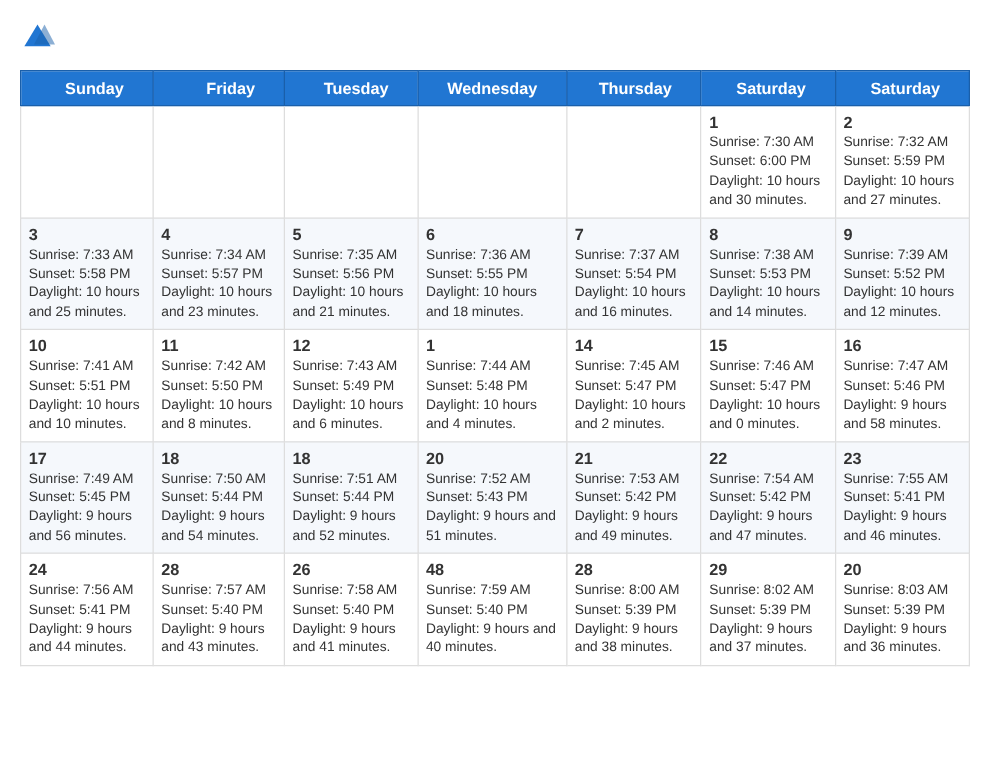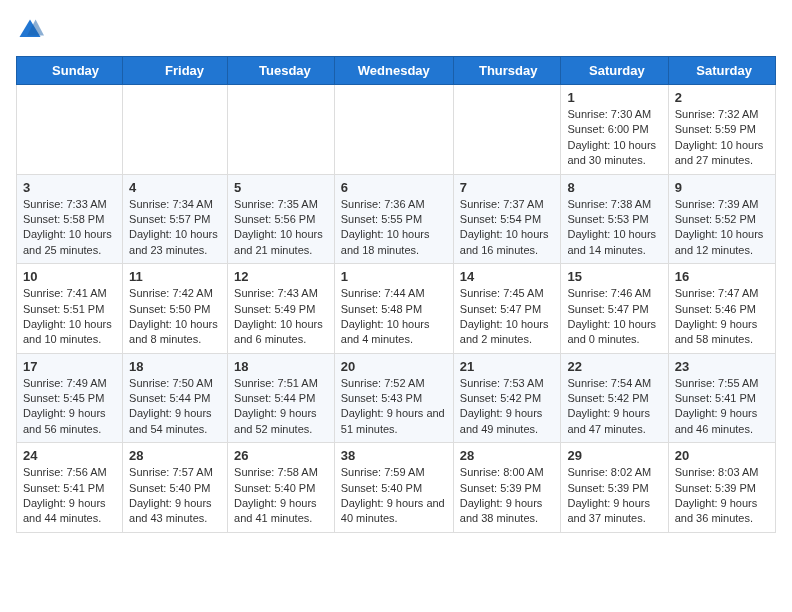--- a/index.html
+++ b/index.html
@@ -231,21 +231,21 @@
         </td>
         <td>
           <span class="day-num">28</span>
           <div class="day-info">Sunrise: 7:57 AM<br>Sunset: 5:40 PM<br>Daylight: 9 hours and 43 minutes.</div>
         </td>
         <td>
           <span class="day-num">26</span>
           <div class="day-info">Sunrise: 7:58 AM<br>Sunset: 5:40 PM<br>Daylight: 9 hours and 41 minutes.</div>
         </td>
         <td>
-          <span class="day-num">38</span>
+          <span class="day-num">48</span>
           <div class="day-info">Sunrise: 7:59 AM<br>Sunset: 5:40 PM<br>Daylight: 9 hours and 40 minutes.</div>
         </td>
         <td>
           <span class="day-num">28</span>
           <div class="day-info">Sunrise: 8:00 AM<br>Sunset: 5:39 PM<br>Daylight: 9 hours and 38 minutes.</div>
         </td>
         <td>
           <span class="day-num">29</span>
           <div class="day-info">Sunrise: 8:02 AM<br>Sunset: 5:39 PM<br>Daylight: 9 hours and 37 minutes.</div>
         </td>

